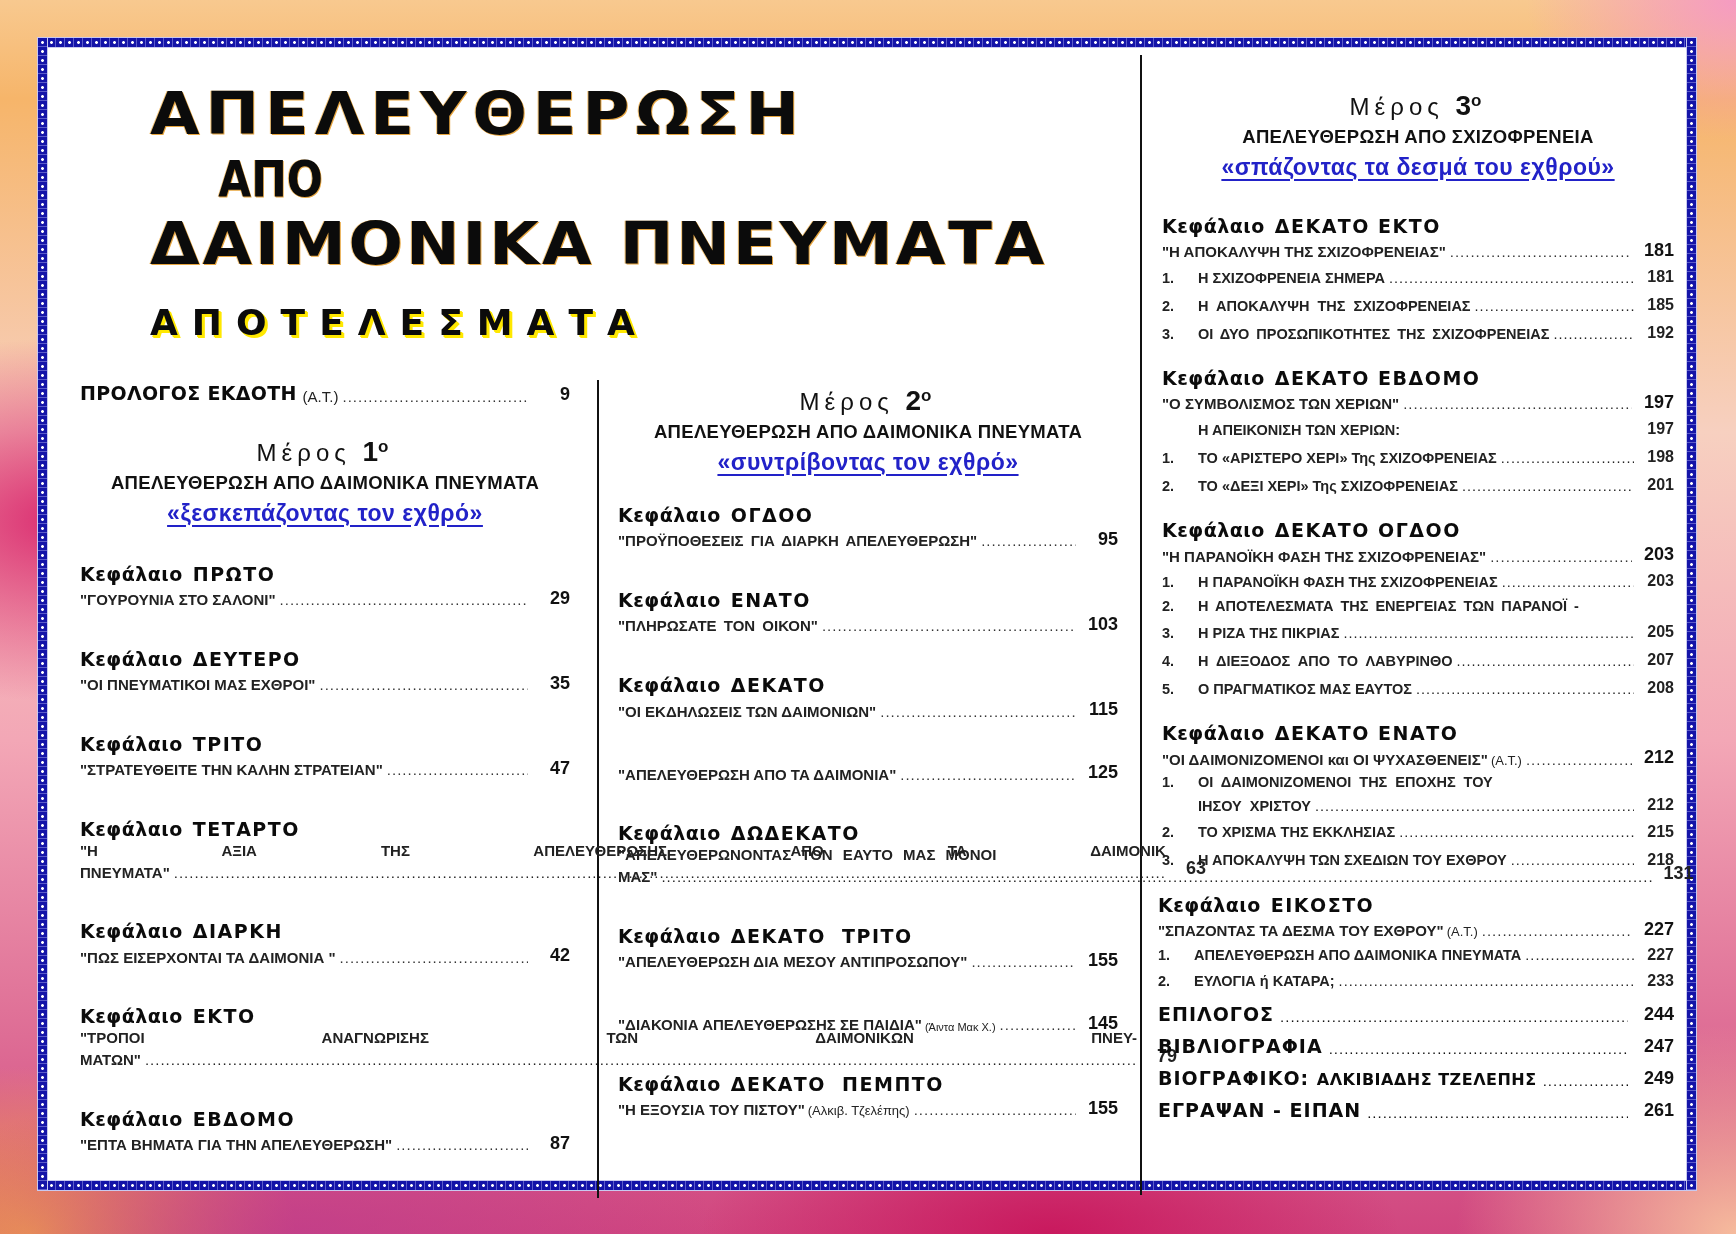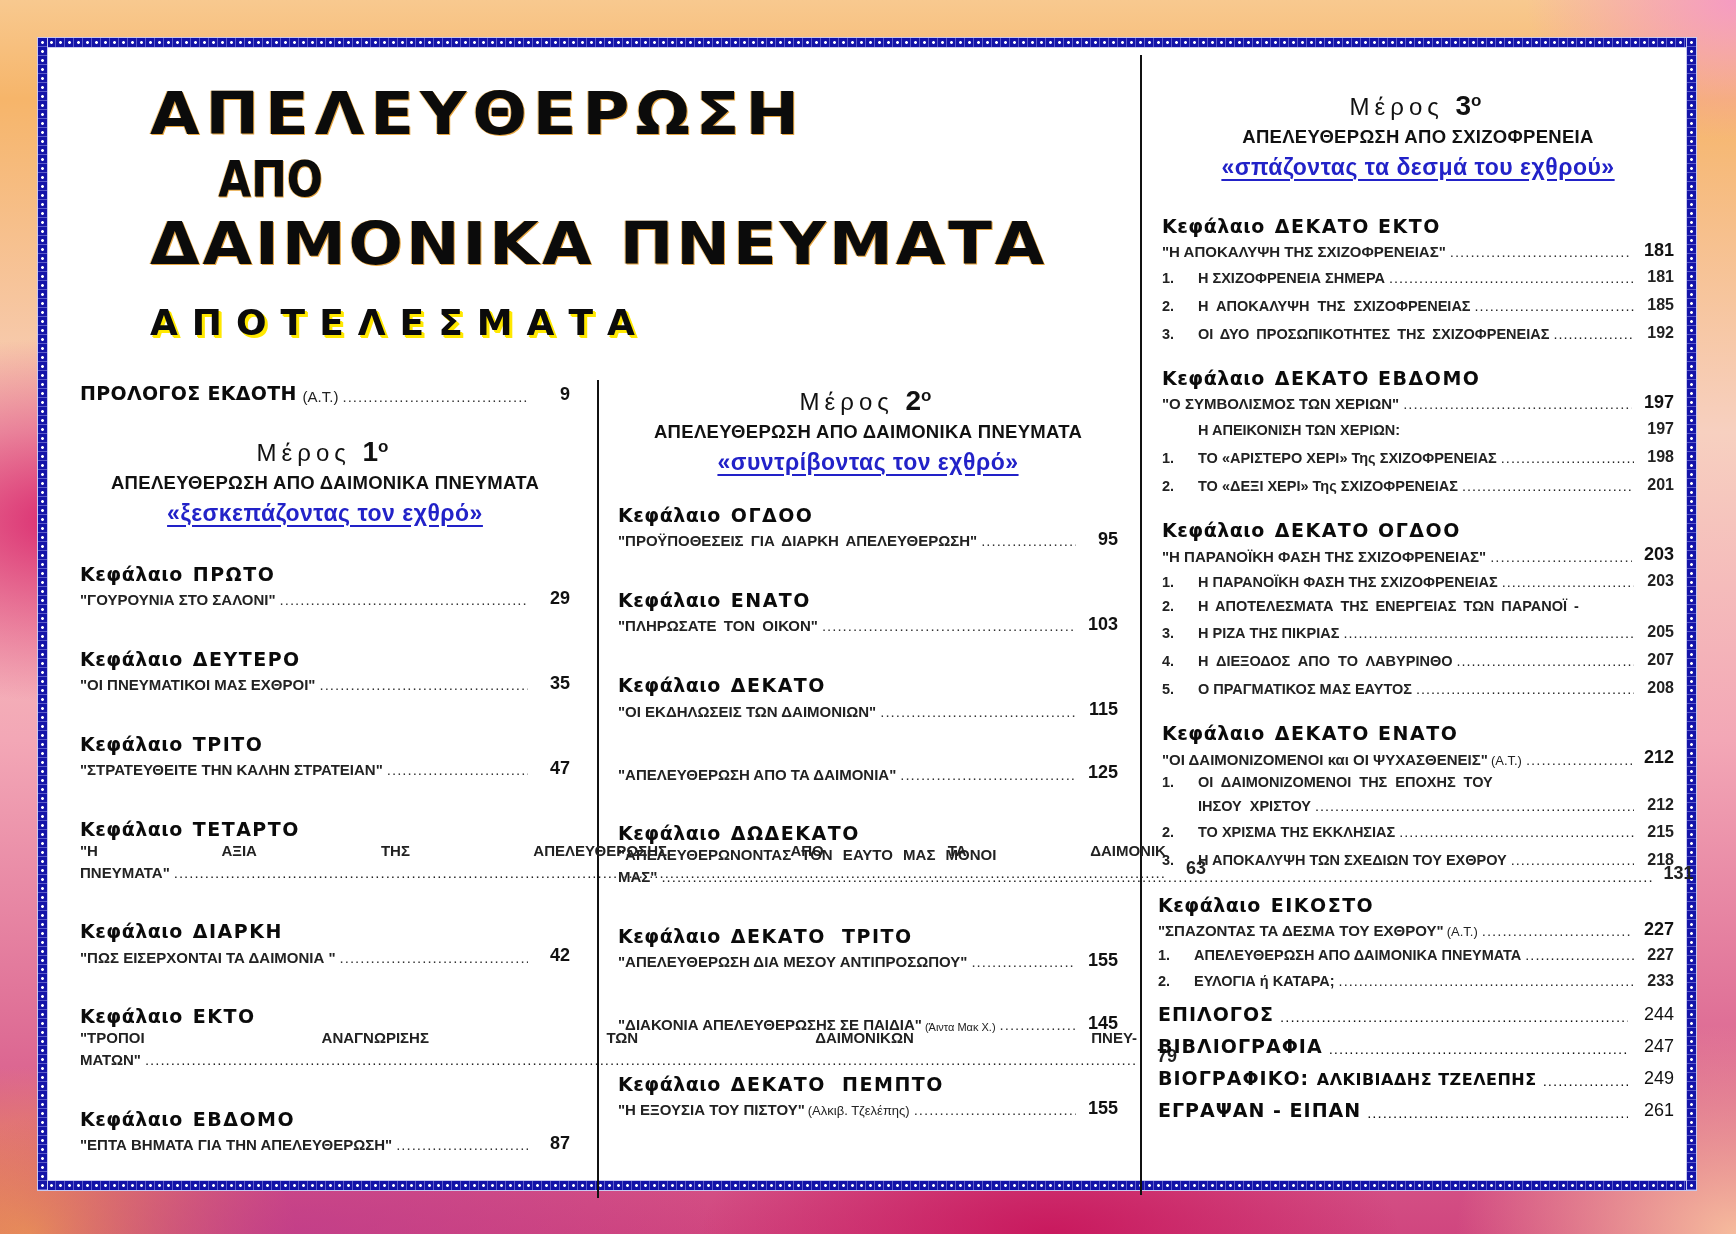--- a/index.html
+++ b/index.html
@@ -119,21 +119,21 @@
   .sub-row .dots::before { content: "................................................................................................................................................................................................"; }
   .sub-row .dots.none::before { content: ""; }
   .sub-row .pg { font-size: 16px; min-width: 36px; text-align: right; }
 
   .prologue .txt { font-family: "DejaVu Sans", sans-serif; font-size: 19px; font-weight: bold; color: #0b0b0b; letter-spacing: .3px; }
   .back-row { display: flex; align-items: flex-end; margin-top: 10px; }
   .back-row .txt { font-family: "DejaVu Sans", sans-serif; font-weight: bold; font-size: 19px; letter-spacing: 1px; color: #0b0b0b; white-space: nowrap; }
   .back-row .txt .small { font-size: 16px; letter-spacing: .5px; }
   .back-row .dots { flex: 1; overflow: hidden; white-space: nowrap; margin: 0 6px; font-size: 15px; letter-spacing: 1px; }
   .back-row .dots::before { content: "................................................................................................................................................................................................"; }
-  .back-row .pg { font-size: 18px; font-weight: normal; min-width: 40px; text-align: right; }
+  .back-row .pg { font-size: 18px; font-weight: bold; min-width: 40px; text-align: right; }
 </style>
 </head>
 <body>
 
 <div class="sheet"></div>
 <div class="border-overlay">
   <div class="edge top"></div>
   <div class="edge bottom"></div>
   <div class="edge left"></div>
   <div class="edge right"></div>

